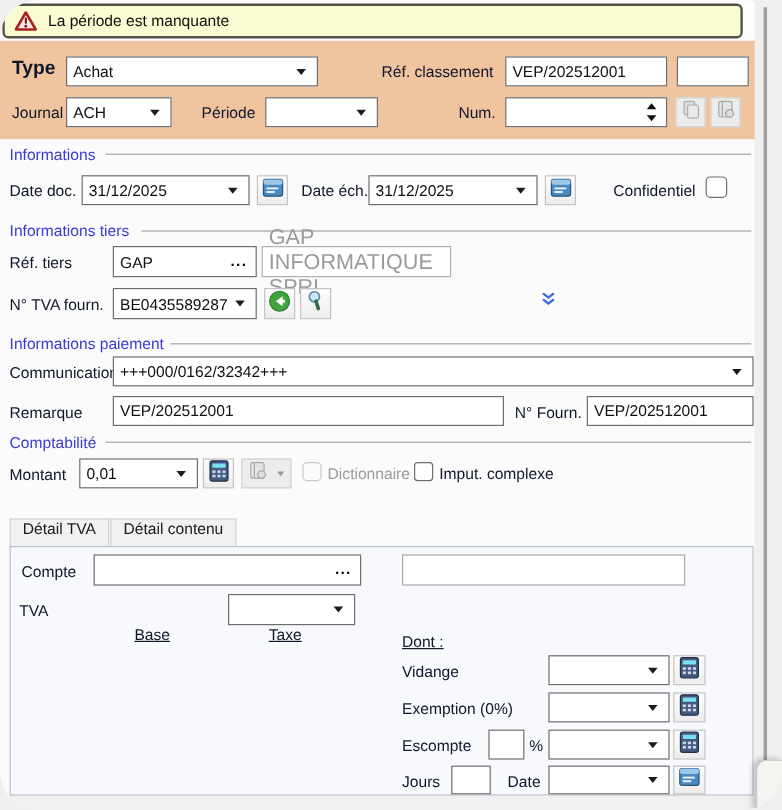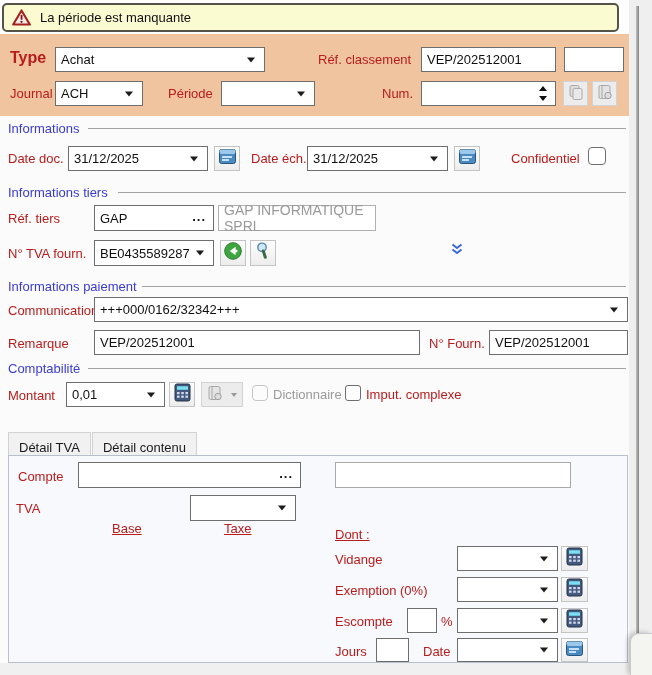--- a/index.html
+++ b/index.html
@@ -1,20 +1,20 @@
 <!DOCTYPE html>
 <html><head>
 <meta charset="utf-8">
 <style>
   * { margin:0; padding:0; box-sizing:border-box; }
   html,body { width:652px; height:675px; }
   body { font-family:"Liberation Sans", sans-serif; background:#efefef; }
-  .screen { position:relative; width:652px; height:675px; background:#efefef; overflow:hidden; }
+  .screen { position:relative; width:652px; height:675px; background:#efefef; overflow:hidden;border-radius:32px; }
   .abs { position:absolute; }
-  .lbl { position:absolute; font-size:13px; color:#b91c1c; white-space:nowrap; }
+  .lbl { position:absolute; font-size:13px; color:#0f172a; white-space:nowrap; }
   .lbl.bold-big { font-weight:bold; font-size:16px; }
   .lbl.gray { color:#9a9a9a;text-align:center; }
   .lbl.underlined { text-decoration:underline; }
   .section-title { position:absolute; font-size:13px; color:#3b3bd2; white-space:nowrap; }
   .hline { position:absolute; height:1px; background:#a3a3a3; }
   .combo, .input { position:absolute; background:#fff; border:1px solid #6e6e6e;
     display:flex; align-items:center; font-size:13px; color:#101010; padding:0 18px 0 5px; }
   .input { padding:0 5px; }
   .input.readonly { border-color:#b0b0b0; color:#9a9a9a; }
   .dd { position:absolute; right:9px; top:50%; transform:translateY(-50%);
@@ -29,21 +29,21 @@
   .ellipsis { position:absolute; right:7px; top:50%; transform:translateY(-58%);
     font-weight:bold; letter-spacing:1px; font-size:13px; color:#101010; cursor:default; }
   .spin { position:absolute; right:7px; top:4px; bottom:4px; width:10px;
     display:flex; flex-direction:column; justify-content:space-between; align-items:center; }
   .tri-up { width:0; height:0; border-left:4px solid transparent; border-right:4px solid transparent;
     border-bottom:5px solid #101010; }
   .tri-down { width:0; height:0; border-left:4px solid transparent; border-right:4px solid transparent;
     border-top:5px solid #101010; }
   .tabs { position:absolute; left:8px; top:429px; height:26px; display:flex; align-items:flex-end; z-index:3; }
   .tab { height:23px; background:#f1f1f1; border:1px solid #d2d2d2; border-bottom:none;
-    display:flex; align-items:flex-end; padding:0 10px; font-size:13px; color:#1a1a1a; margin-right:1px; }
+    display:flex; align-items:flex-start; padding:0 10px; font-size:13px; color:#1a1a1a; margin-right:1px; }
   .tab.active { height:27px; background:#f8f9fc; border:1px solid #b9c0cd; border-bottom:none; position:relative; z-index:4; }
   .panel { position:absolute; left:8px; top:455px; width:620px; height:208px;
     background:#f8f9fc; border:1px solid #b9c0cd; }
   .small-dd { position:absolute; right:5px; top:50%; transform:translateY(-50%);
     width:0; height:0; border-left:3.5px solid transparent; border-right:3.5px solid transparent;
     border-top:4px solid #9a9a9a; }
 </style>
 </head>
 <body>
 
@@ -155,21 +155,21 @@
   <div class="checkbox" style="left:588px;top:147px;width:18px;height:18px;"></div>
 
   <span class="section-title" style="left:8px;top:185px;">Informations tiers</span>
   <div class="hline" style="left:118px;top:192px;width:508px;"></div>
 
   <span class="lbl" style="left:8px;top:211px;">Réf. tiers</span>
   <div class="input" style="left:94px;top:205px;width:120px;height:26px;">
     <span>GAP</span>
     <span class="ellipsis">...</span>
   </div>
-  <div class="input readonly" style="left:218px;top:205px;width:158px;height:26px;font-size:14px;">
+  <div class="input readonly" style="left:218px;top:205px;width:158px;height:26px;font-size:18px;">
     <span>GAP INFORMATIQUE SPRL</span>
   </div>
 
   <span class="lbl" style="left:8px;top:246px;">N° TVA fourn.</span>
   <div class="combo" style="left:94px;top:240px;width:120px;height:26px;">
     <span>BE0435589287</span>
     <span class="dd"></span>
   </div>
   <div class="icon-btn" style="left:220px;top:240px;width:26px;height:26px;">
     <span>

